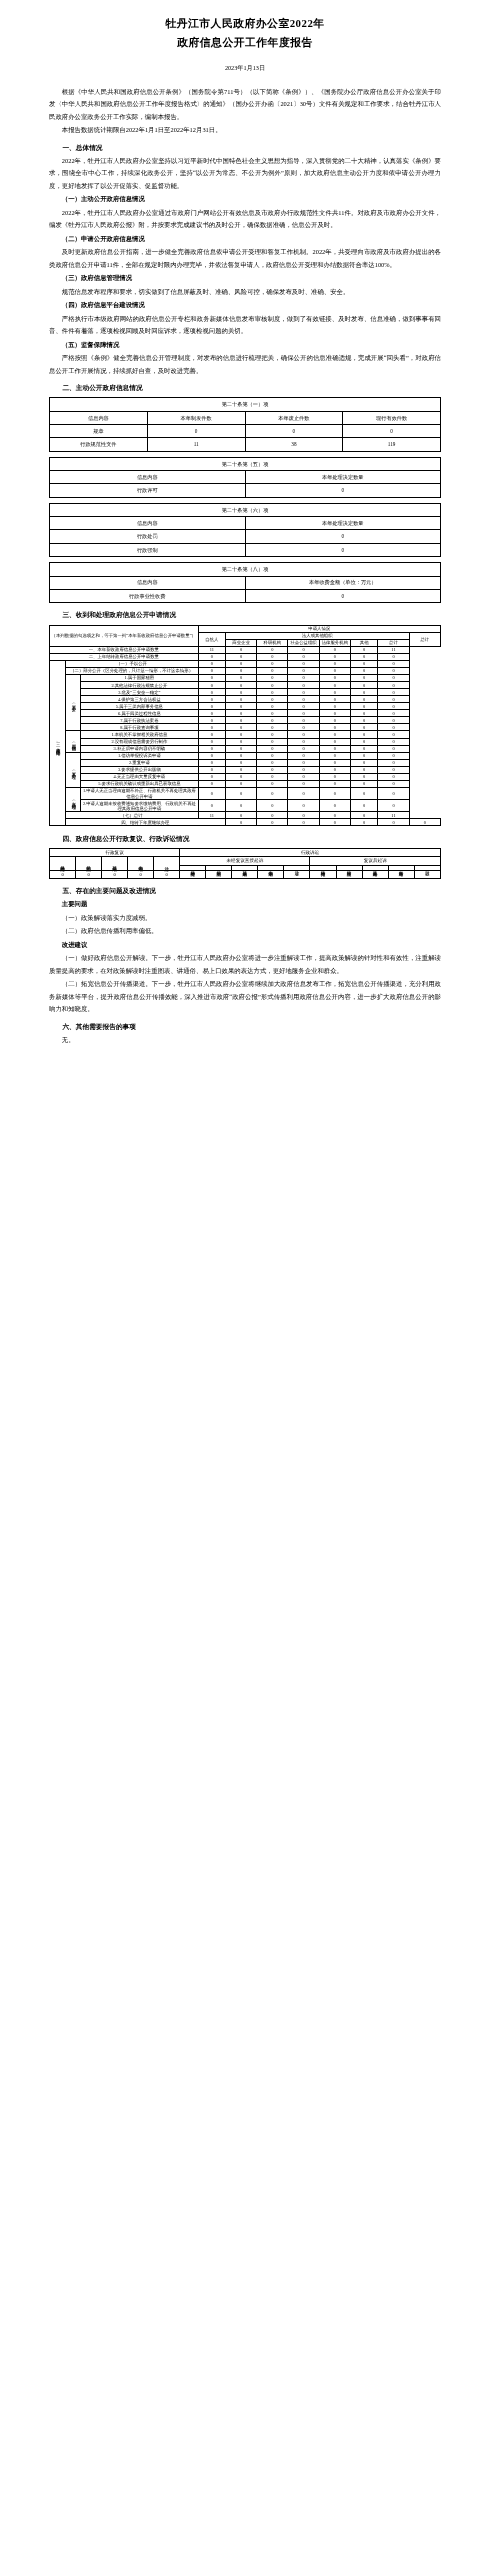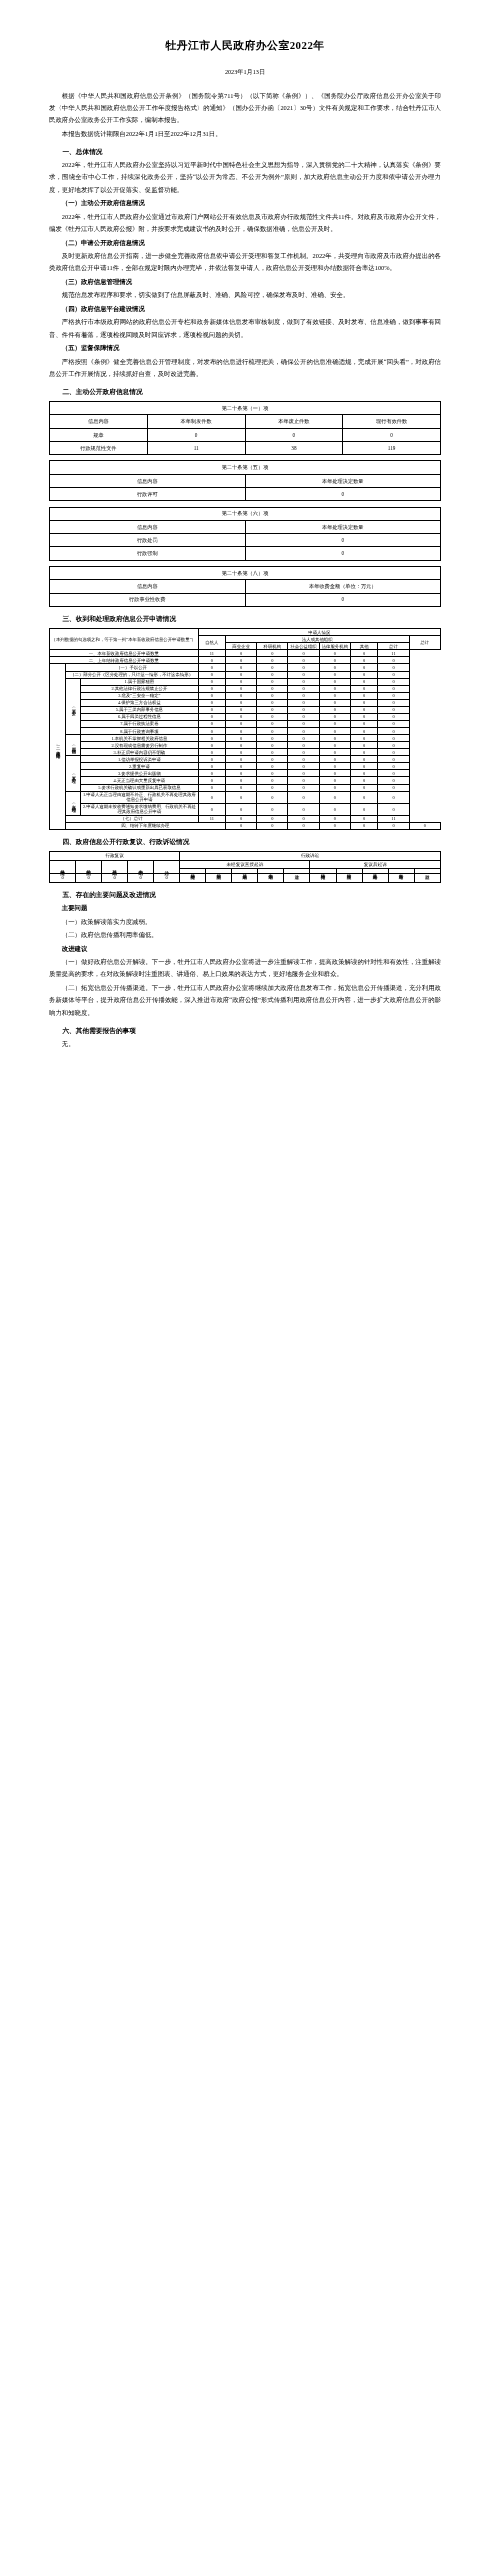--- a/index.html
+++ b/index.html
@@ -14,21 +14,21 @@
     margin:0 auto;
     background:#ffffff;
     box-sizing:border-box;
     padding:14.4px 49px 31px 49px;
   }
   .doc-title{
     text-align:center;
     font-size:10.8px;
     font-weight:bold;
     line-height:1.7;
-    margin:22px 0 0 0;
+    margin:0 0 0 0;
     letter-spacing:0.5px;
   }
   .doc-date{
     text-align:center;
     font-size:6.2px;
     margin:13.4px 0 12.4px 0;
   }
   p.body{
     font-size:6.4px;
     line-height:1.95;
@@ -80,20 +80,21 @@
   .tbl4 td{font-size:4.6px;padding:1px 0;line-height:1.2;}
   .endnote{font-size:6.4px;text-indent:2em;line-height:1.95;margin:0;}
 </style>
 </head>
 <body>
 
 <div class="page">
 
   <div>
     <div class="doc-title">牡丹江市人民政府办公室2022年</div>
+    <div class="doc-title">政府信息公开工作年度报告</div>
   </div>
 
   <div class="doc-date">2023年1月13日</div>
 
   <p class="body">根据《中华人民共和国政府信息公开条例》（国务院令第711号）（以下简称《条例》）、《国务院办公厅政府信息公开办公室关于印发〈中华人民共和国政府信息公开工作年度报告格式〉的通知》（国办公开办函〔2021〕30号）文件有关规定和工作要求，结合牡丹江市人民政府办公室政务公开工作实际，编制本报告。</p>
   <p class="body">本报告数据统计期限自2022年1月1日至2022年12月31日。</p>
 
   <h2 class="sec">一、总体情况</h2>
   <p class="body">2022年，牡丹江市人民政府办公室坚持以习近平新时代中国特色社会主义思想为指导，深入贯彻党的二十大精神，认真落实《条例》要求，围绕全市中心工作，持续深化政务公开，坚持“以公开为常态、不公开为例外”原则，加大政府信息主动公开力度和依申请公开办理力度，更好地发挥了以公开促落实、促监督功能。</p>
 

